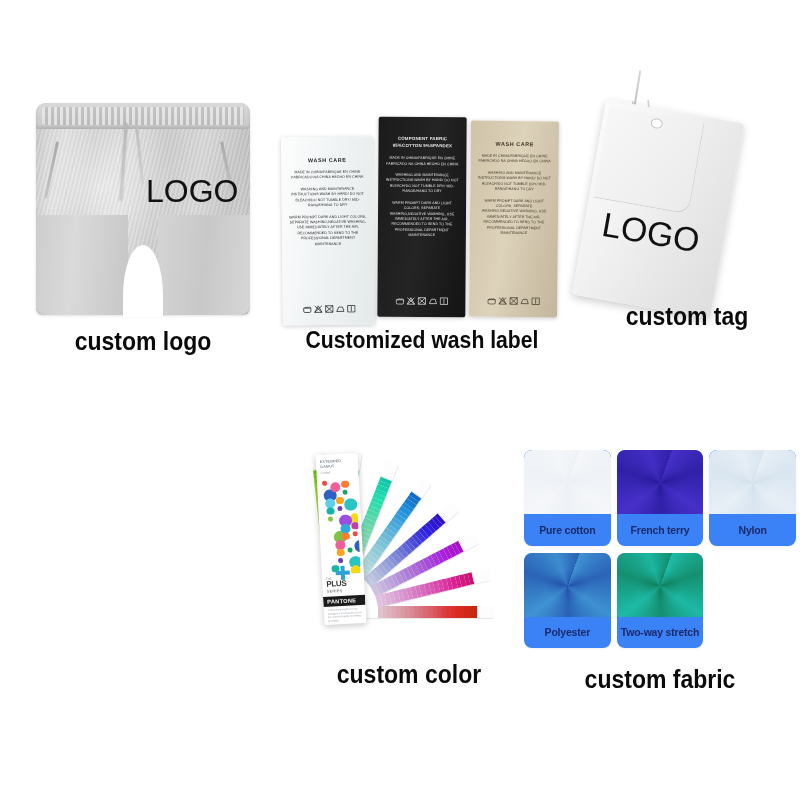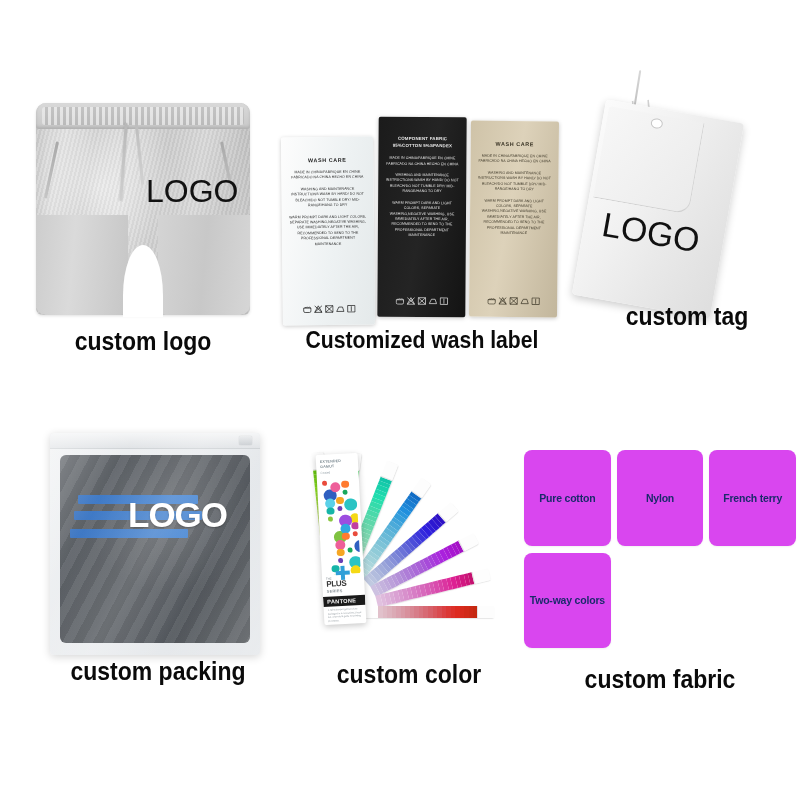--- a/index.html
+++ b/index.html
@@ -189,22 +189,22 @@
   .cv-brandbar{background:#1a1a1a;color:#fff;font-size:5.6px;font-weight:bold;
     padding:2px 4px;letter-spacing:.3px;}
   .cv-fine{font-size:2.3px;color:#9aa2a7;padding:2px 4px;line-height:1.5;}
   .cap-color{top:232px;font-size:25px;}
 
   
   .fabric-box{left:524px;top:450px;width:272px;height:220px;}
   .fgrid{position:absolute;left:0;top:0;width:272px;height:198px;
     display:grid;grid-template-columns:repeat(3,1fr);grid-template-rows:repeat(2,1fr);
     gap:7px 6px;}
-  .fcard{background:#d946ef;border-radius:8px;overflow:hidden;
-    display:flex;box-shadow:0 1px 2px rgba(0,0,0,.06);}
+  .fcard{background:#3b82f6;border-radius:8px;overflow:hidden;
+    display:flex;flex-direction:column;box-shadow:0 1px 2px rgba(0,0,0,.06);}
   .fswatch{height:64px;border-radius:8px 8px 0 0;position:relative;overflow:hidden;}
   .fswatch:after{content:"";position:absolute;inset:0;
     background:
       radial-gradient(ellipse 42% 42% at 50% 52%, rgba(0,0,0,.22), rgba(0,0,0,0) 62%),
       conic-gradient(from 20deg at 50% 52%,
         rgba(255,255,255,.34) 0deg, rgba(0,0,0,.10) 52deg, rgba(255,255,255,.30) 104deg,
         rgba(0,0,0,.12) 158deg, rgba(255,255,255,.32) 212deg, rgba(0,0,0,.10) 268deg,
         rgba(255,255,255,.28) 320deg, rgba(0,0,0,.11) 360deg);
     mix-blend-mode:overlay;}
   .flabel{flex:1;display:flex;align-items:center;justify-content:center;
@@ -365,32 +365,20 @@
     <div class="tag-string"></div>
     <div class="tag-string2"></div>
     <div class="tag-card">
       <div class="tag-fold"></div>
       <div class="tag-hole"></div>
       <div class="tag-logo">LOGO</div>
     </div>
     <div class="caption cap-tag">custom tag</div>
   </div>
 
-  <div class="cell pack-box">
-    <div class="bag">
-      <div class="garment"></div>
-      <div class="stripe s1"></div>
-      <div class="stripe s2"></div>
-      <div class="stripe s3"></div>
-      <div class="bag-logo">LOGO</div>
-      <div class="bag-sheen"></div>
-    </div>
-    <div class="bag-zip"></div>
-    <div class="caption cap-pack">custom packing</div>
-  </div>
 
   <div class="cell color-box">
     <div class="fan" id="fan">
         <div class="blade" style="transform: rotate(-96deg); z-index: 2;">
           <div class="bstem"></div>
           <div class="chips">
             <i style="background: rgb(222, 225, 193);"></i>
             <i style="background: rgb(219, 223, 186);"></i>
             <i style="background: rgb(216, 221, 178);"></i>
             <i style="background: rgb(212, 219, 170);"></i>
@@ -658,28 +646,32 @@
     <div class="caption cap-color">custom color</div>
   </div>
 
   <div class="cell fabric-box">
     <div class="fgrid">
       <div class="fcard">
         <div class="fswatch" style="background: radial-gradient(55% 55% at 50% 52%, rgb(240, 243, 247), rgb(240, 243, 247) 40%, rgb(240, 243, 247));"></div>
         <div class="flabel">Pure cotton</div>
       </div>
       <div class="fcard">
+        <div class="fswatch" style="background: radial-gradient(55% 55% at 50% 52%, rgb(53, 36, 176), rgb(53, 36, 176) 40%, rgb(53, 36, 176));"></div>
+        <div class="flabel">French terry</div>
+      </div>
+      <div class="fcard">
         <div class="fswatch" style="background: radial-gradient(55% 55% at 50% 52%, rgb(221, 232, 242), rgb(221, 232, 242) 40%, rgb(221, 232, 242));"></div>
         <div class="flabel">Nylon</div>
       </div>
       <div class="fcard">
-        <div class="fswatch" style="background: radial-gradient(55% 55% at 50% 52%, rgb(53, 36, 176), rgb(53, 36, 176) 40%, rgb(53, 36, 176));"></div>
-        <div class="flabel">French terry</div>
+        <div class="fswatch" style="background: radial-gradient(55% 55% at 50% 52%, rgb(47, 111, 190), rgb(47, 111, 190) 40%, rgb(47, 111, 190));"></div>
+        <div class="flabel">Polyester</div>
       </div>
       <div class="fcard">
         <div class="fswatch" style="background: radial-gradient(55% 55% at 50% 52%, rgb(22, 154, 126), rgb(22, 154, 126) 40%, rgb(22, 154, 126));"></div>
-        <div class="flabel">Two-way colors</div>
+        <div class="flabel">Two-way stretch</div>
       </div>
     </div>
     <div class="caption cap-fabric">custom fabric</div>
   </div>
 
 </div>
 
 </body></html>

